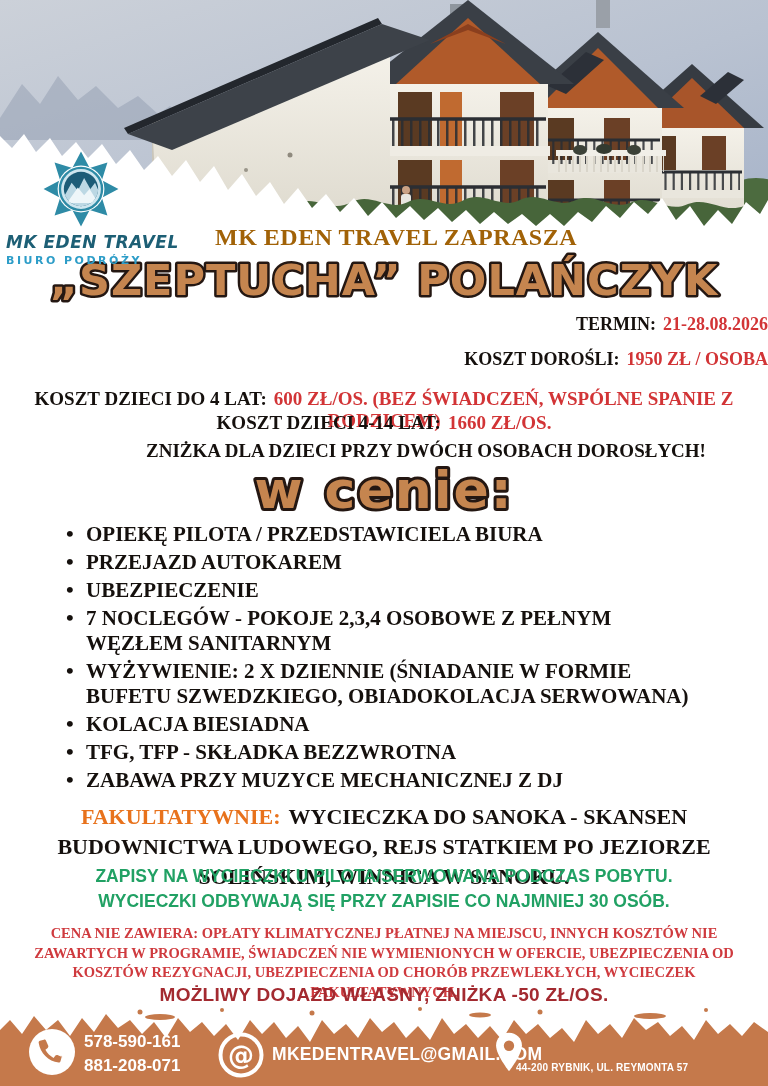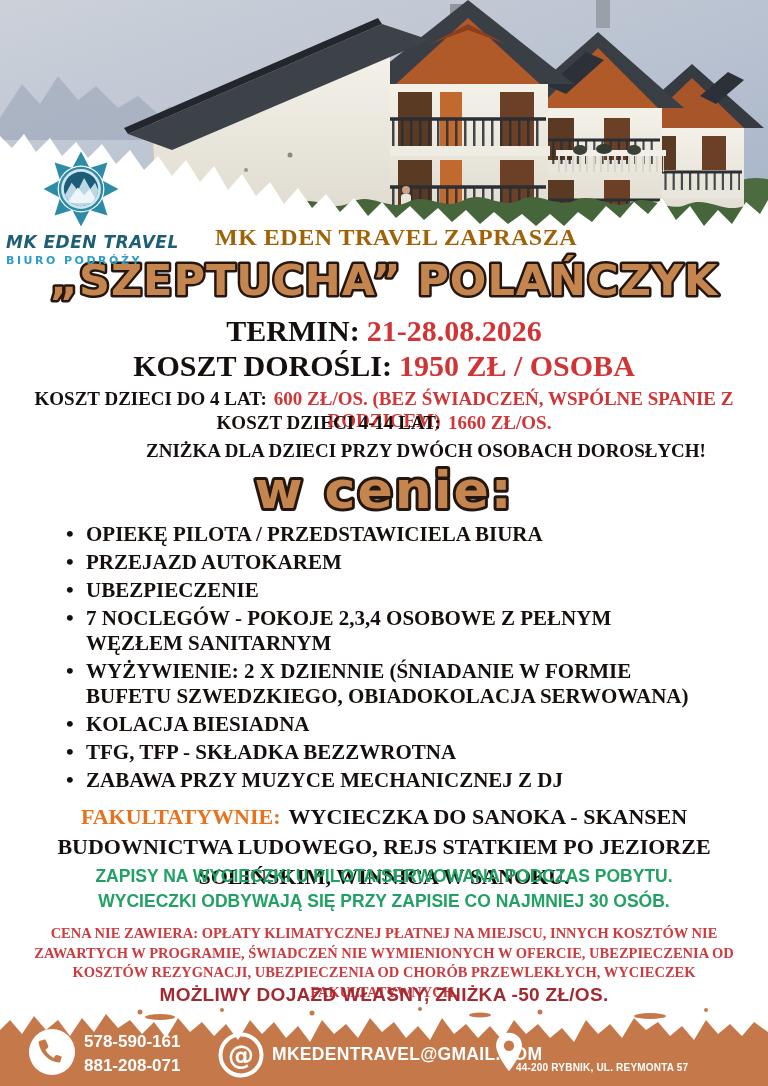--- a/index.html
+++ b/index.html
@@ -11,21 +11,21 @@
   .logo{position:absolute;left:6px;top:150px;width:150px;text-align:left;z-index:3;}
   .logo .compass{display:block;margin:0 auto;}
   .brand-name{font-family:"DejaVu Sans",sans-serif;font-style:italic;font-weight:700;
               font-size:17px;color:#1d5f75;letter-spacing:.5px;margin-top:4px;white-space:nowrap;}
   .brand-tag{font-family:"DejaVu Sans",sans-serif;font-weight:700;font-size:11px;
              color:#2d9dc8;letter-spacing:2.5px;margin-top:2px;white-space:nowrap;}
   
   .cblock{position:absolute;left:0;width:768px;text-align:center;z-index:2;}
   .invite{top:224px;font-size:24px;font-weight:700;color:#a16207;letter-spacing:.5px;margin-left:12px;}
   .title-svg{position:absolute;left:0;top:248px;z-index:2;}
-  .line-lg{font-size:30px;font-weight:700;color:#15100d;}
+  .line-lg{font-size:18px;font-weight:700;color:#15100d;text-align:right;}
   .termin{top:314px;}
   .adult{top:349px;}
   .line-sm{font-size:19px;font-weight:700;color:#15100d;}
   .child4{top:388px;}
   .child414{top:412px;}
   .discount{top:440px;padding-left:42px;}
   .val{color:#d23436;margin-left:7px;}
   .wcenie-svg{position:absolute;left:0;top:458px;z-index:2;}
   
   .included{position:absolute;left:64px;top:522px;width:644px;z-index:2;}

